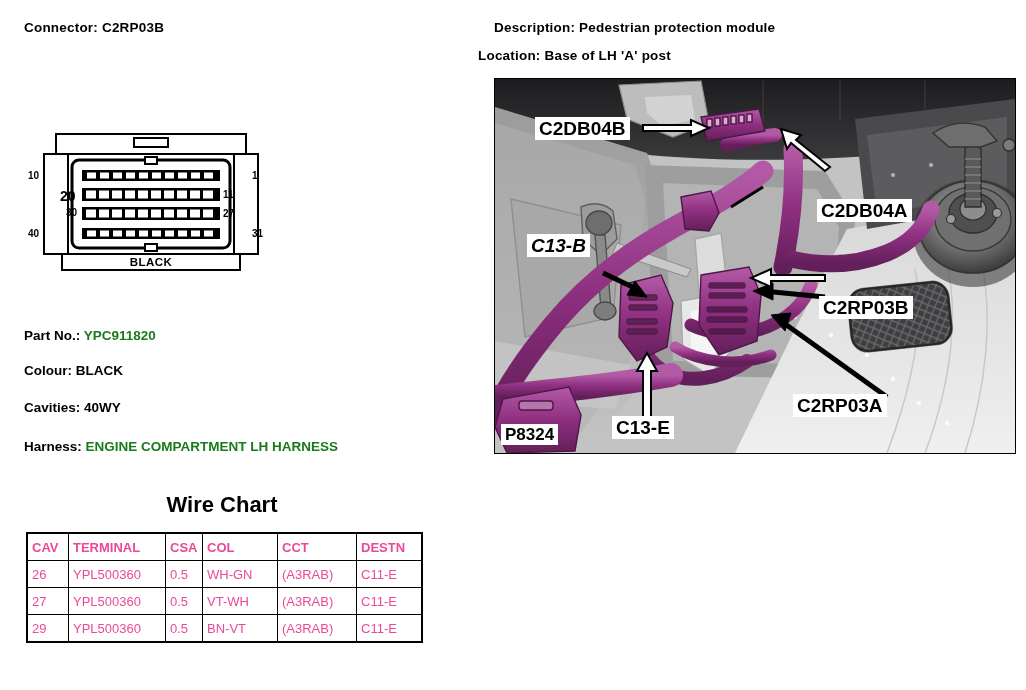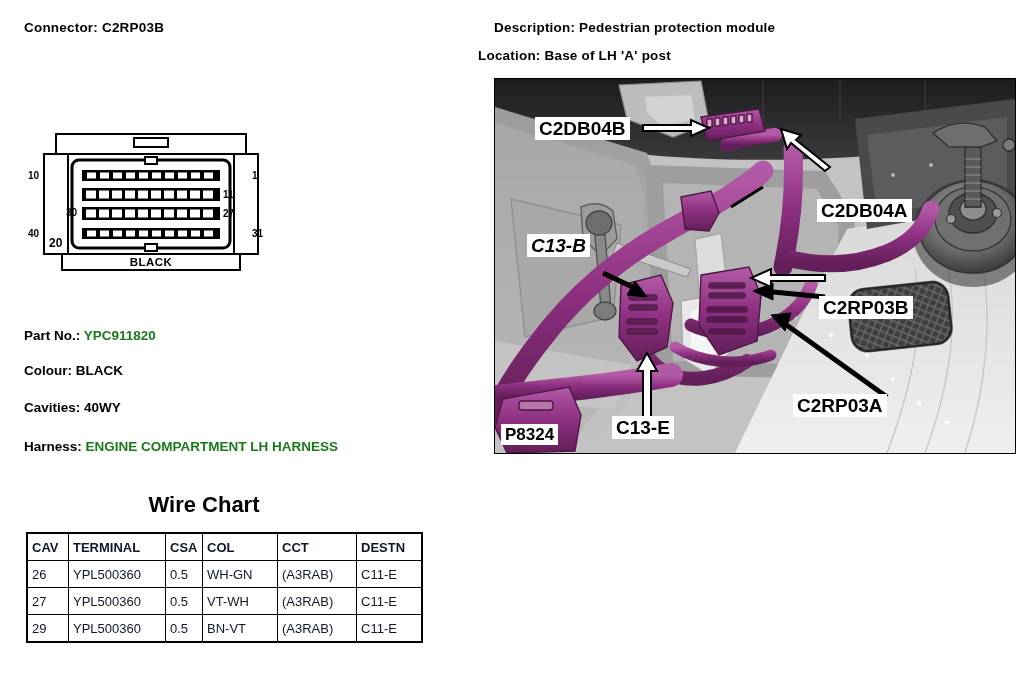--- a/index.html
+++ b/index.html
@@ -24,26 +24,26 @@
          background:#cfcfcf;overflow:hidden;}
   #photo svg{display:block;}
 
   .plabel{
     position:absolute;background:#ffffff;color:#000;font-weight:bold;
     font-family:"Liberation Sans","DejaVu Sans",sans-serif;
     line-height:1;padding:2px 4px;white-space:nowrap;border:0;
   }
 
   
-  #wire-chart-title{left:8px;top:492px;width:392px;text-align:center;
+  #wire-chart-title{left:26px;top:492px;width:392px;text-align:center;
         font-size:22px;font-weight:bold;color:#000;}
   #wire-chart{left:26px;top:532px;border-collapse:collapse;
         border:2.5px solid #000;background:#fff;}
   #wire-chart td,#wire-chart th{
-        border:1.5px solid #000;font-size:13px;color:#0f172a;
+        border:1.5px solid #000;font-size:13px;color:#ec4899;
         font-family:"Liberation Sans","DejaVu Sans",sans-serif;
         padding:2px 4px;text-align:left;height:22px;font-weight:normal;
         white-space:nowrap;vertical-align:middle;}
   #wire-chart th{font-weight:bold;}
   .c-cav{width:32px;} .c-term{width:88px;} .c-csa{width:28px;}
   .c-col{width:66px;} .c-cct{width:70px;} .c-destn{width:56px;}
 </style>
 </head>
 <body>
 
@@ -120,21 +120,21 @@
         <rect x="125" y="98.5" width="9" height="6"></rect>
           <rect x="138" y="98.5" width="9" height="6"></rect>
         <rect x="151" y="98.5" width="9" height="6"></rect>
           <rect x="164" y="98.5" width="9" height="6"></rect>
       </g>
     </g>
   </svg>
 
   <div class="abs" style="left:-12px;top:38px;font-size:10px;font-weight:bold;">10</div>
   <div class="abs" style="left:212px;top:38px;font-size:10px;font-weight:bold;">1</div>
-  <div class="abs" style="left:9px;top:56px;font-size:12px;font-weight:bold;margin-top:48px;">20</div>
+  <div class="abs" style="left:20px;top:56px;font-size:14px;font-weight:bold;">20</div>
   <div class="abs" style="left:183px;top:57px;font-size:10px;font-weight:bold;">11</div>
   <div class="abs" style="left:26px;top:75px;font-size:10px;font-weight:bold;">30</div>
   <div class="abs" style="left:183px;top:76px;font-size:10px;font-weight:bold;">27</div>
   <div class="abs" style="left:-12px;top:96px;font-size:10px;font-weight:bold;">40</div>
   <div class="abs" style="left:212px;top:96px;font-size:10px;font-weight:bold;">31</div>
 
   <div class="abs" style="left:0;top:124px;width:222px;text-align:center;font-size:11.5px;font-weight:bold;letter-spacing:.5px;">BLACK</div>
 </div>
 
 <div class="abs info" style="left:24px;top:328px;">

